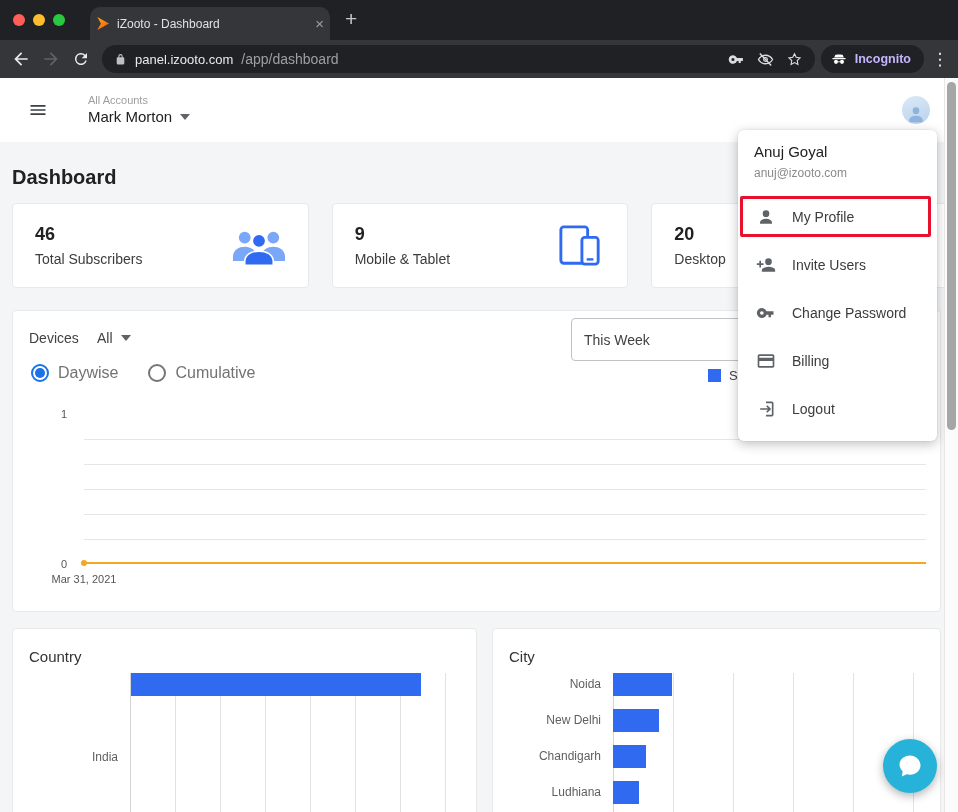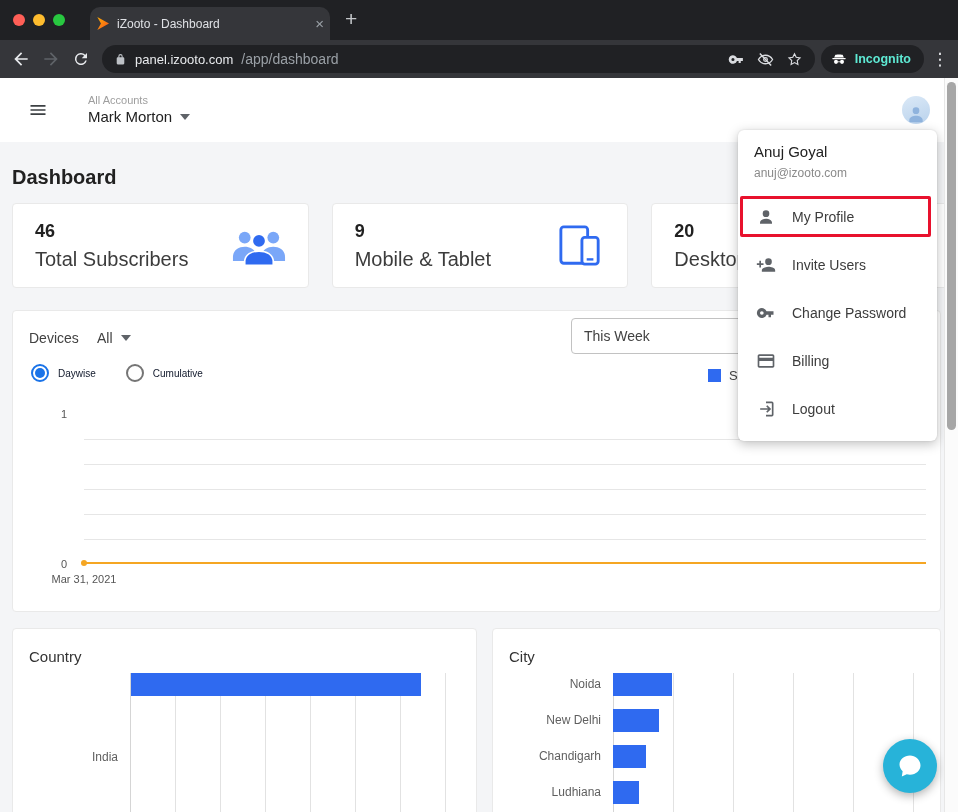--- a/index.html
+++ b/index.html
@@ -14,49 +14,49 @@
   .favicon{width:13px;height:13px;background:linear-gradient(135deg,#ffb300,#f4511e);clip-path:polygon(10% 0,100% 50%,10% 100%,38% 50%);flex:none;}
   .tab-title{color:#dfe1e5;font-size:12px;flex:1;overflow:hidden;white-space:nowrap;}
   .tab-close{color:#9aa0a6;font-size:15px;line-height:15px;cursor:default;}
   .newtab{position:absolute;left:345px;top:8px;color:#c3c6c9;font-size:21px;line-height:22px;font-weight:300;}
   .navbar{height:38px;background:#35363a;display:flex;align-items:center;padding:0 6px;}
   .navbtn{width:30px;height:30px;display:flex;align-items:center;justify-content:center;flex:none;}
   .omnibox{flex:1;height:28px;background:#202124;border-radius:14px;display:flex;align-items:center;gap:8px;padding:0 12px;margin:0 6px;min-width:0;}
   .omni-host{color:#e8eaed;font-size:13px;white-space:nowrap;}
   .omni-path{color:#9aa0a6;font-size:14px;flex:1;white-space:nowrap;}
   .omni-icons{display:flex;align-items:center;gap:12px;}
-  .incog{display:flex;align-items:center;gap:7px;background:#202124;border-radius:14px;height:28px;padding:0 13px 0 9px;color:#5eead4;font-size:12.5px;font-weight:bold;flex:none;margin-right:4px;}
+  .incog{display:flex;align-items:center;gap:7px;background:#202124;border-radius:14px;height:28px;padding:0 13px 0 9px;color:#c4b5fd;font-size:12.5px;font-weight:bold;flex:none;margin-right:4px;}
   .dots{color:#e8eaed;font-size:17px;width:24px;text-align:center;}
 
   
   .appbar{height:64px;background:#fff;display:flex;align-items:center;padding:0 28px 0 26px;box-sizing:border-box;}
   .hamburger{width:24px;height:24px;display:flex;align-items:center;justify-content:center;}
   .account{margin-left:38px;}
   .scope{font-size:11px;color:#9e9e9e;line-height:13px;}
   .acct-row{display:flex;align-items:center;gap:8px;font-size:15px;color:#212121;line-height:20px;}
   .spacer{flex:1;}
   .avatar{width:28px;height:28px;border-radius:50%;background:linear-gradient(160deg,#dbe9f7,#b9d2ec);display:flex;align-items:flex-end;justify-content:center;overflow:hidden;}
 
   
   .page-title{font-size:20px;font-weight:700;color:#212121;margin:24px 0 15px 12px;line-height:22px;}
   .stats-row{display:flex;gap:23px;margin:0 10px 0 12px;}
   .stat-card{flex:1;background:#fff;border:1px solid #e9e9e9;border-radius:4px;height:85px;box-sizing:border-box;padding:15px 22px;display:flex;justify-content:space-between;align-items:center;}
   .stat-val{font-size:18px;font-weight:700;color:#212121;line-height:20px;}
-  .stat-label{font-size:20px;color:#3c3c3c;margin-top:7px;}
+  .stat-label{font-size:14px;color:#3c3c3c;margin-top:7px;}
 
   .panel{background:#fff;border:1px solid #e9e9e9;border-radius:4px;margin:22px 17px 0 12px;position:relative;height:302px;box-sizing:border-box;}
   .devices-label{position:absolute;left:16px;top:19px;font-size:14px;color:#424242;}
   .devices-filter{position:absolute;left:84px;top:19px;display:flex;align-items:center;gap:8px;font-size:14px;color:#424242;cursor:default;}
-  .week-select{position:absolute;left:558px;top:7px;width:200px;height:36px;border:1px solid #c2c2c2;border-radius:4px;background:#fff;box-sizing:border-box;display:flex;align-items:center;padding:0 12px;font-size:14px;color:#424242;}
+  .week-select{position:absolute;left:558px;top:7px;width:200px;height:43px;border:1px solid #c2c2c2;border-radius:4px;background:#fff;box-sizing:border-box;display:flex;align-items:center;padding:0 12px;font-size:14px;color:#424242;}
   .radio-row{position:absolute;left:18px;top:53px;display:flex;gap:30px;align-items:center;}
   .radio-opt{display:flex;align-items:center;gap:9px;}
   .radio{width:18px;height:18px;border-radius:50%;border:2px solid #757575;box-sizing:border-box;position:relative;flex:none;}
   .radio.sel{border-color:#1a73e8;}
   .radio.sel::after{content:"";position:absolute;inset:2px;border-radius:50%;background:#1a73e8;}
-  .radio-label{font-size:10px;color:#0f172a;}
+  .radio-label{font-size:16px;color:#737373;}
   .legend{position:absolute;left:695px;top:57px;display:flex;align-items:center;gap:8px;}
   .legend-swatch{width:13px;height:13px;background:#2f6af0;flex:none;}
   .legend-label{font-size:13px;color:#424242;white-space:nowrap;}
   .plot{position:absolute;left:71px;top:103px;width:842px;height:150px;}
   .hgrid{position:absolute;inset:0;}
   .hgrid i{position:absolute;left:0;right:0;height:1px;background:#e6e6e6;}
   .baseline{position:absolute;left:0;right:0;bottom:0;height:1px;background:#dcdcdc;}
   .series-line{position:absolute;left:0;right:0;height:2px;background:#f5a623;bottom:0;}
   .series-dot{position:absolute;left:-3px;width:6px;height:6px;border-radius:50%;background:#f5a623;bottom:-2px;}
   .ytick{position:absolute;left:30px;width:24px;text-align:right;font-size:11px;color:#555;}

